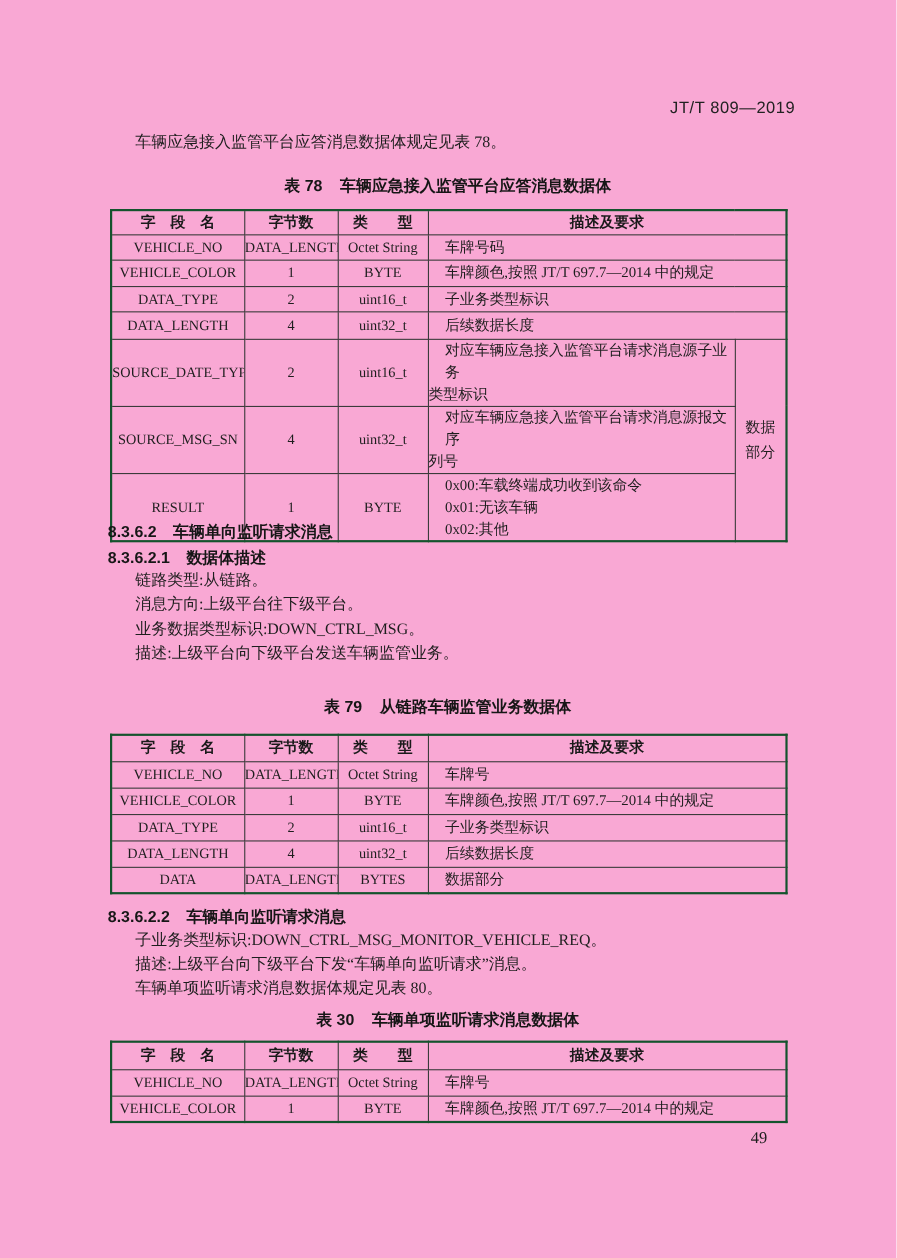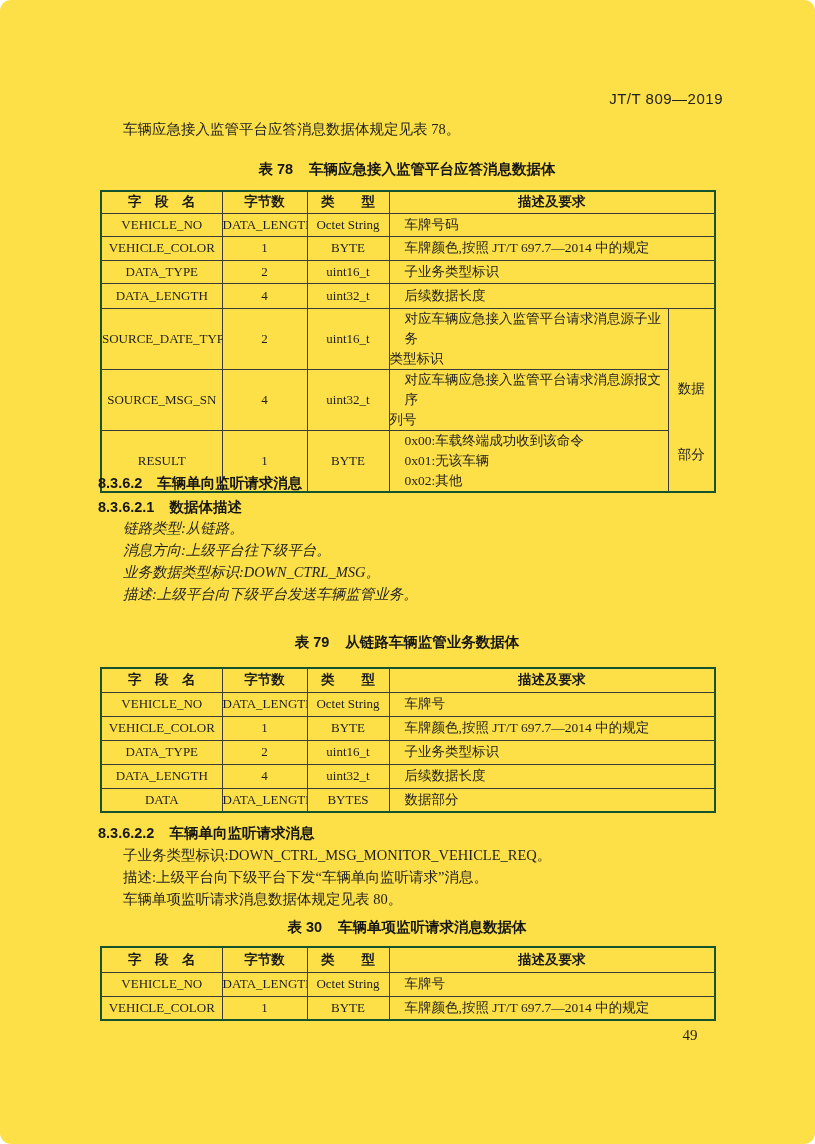--- a/index.html
+++ b/index.html
@@ -1,20 +1,19 @@
 <!DOCTYPE html>
 <html><head>
 <meta charset="utf-8">
 <style>
   html,body{margin:0;padding:0;background:#ffffff;}
   .page{
-    position:relative;width:815px;height:1144px;background:#fde047;
+    position:relative;width:815px;height:1144px;background:#f9a8d4;
     color:#1e1e1e;font-family:"Liberation Serif","DejaVu Serif",serif;
     overflow:hidden;
-    border-radius:11px;
   }
   .std-num{
     position:absolute;top:90px;right:92px;
     font-family:"Liberation Sans","DejaVu Sans",sans-serif;
     font-size:15px;letter-spacing:.5px;color:#222;
   }
   .intro{position:absolute;left:123px;top:120px;font-size:14.5px;}
   .caption{
     position:absolute;left:100px;width:614px;text-align:center;
     font-family:"Liberation Sans","DejaVu Sans",sans-serif;
@@ -26,21 +25,21 @@
   table.dtable td{border:1px solid #3b3b3b;padding:0;overflow:hidden;vertical-align:middle;}
   td.th{
     font-family:"Liberation Sans","DejaVu Sans",sans-serif;font-weight:bold;
     font-size:13.5px;text-align:center;color:#1a1a1a;
   }
   td.c{text-align:center;font-size:13px;}
   td.d{font-size:13.5px;text-align:left;padding:2px 6px 2px 4px;}
   td.d .ln{line-height:20px;}
   .ml{margin-left:15px;}
   td.g{text-align:center;font-size:13.5px;}
-  td.g div{line-height:22px;margin-top:44px;}
+  td.g div{line-height:22px;}
   .sec-heading{
     position:absolute;left:98px;
     font-family:"Liberation Sans","DejaVu Sans",sans-serif;
     font-weight:bold;font-size:14.5px;color:#161616;white-space:nowrap;
   }
   .sec-heading .sec-title{margin-left:15px;}
   .body-block{position:absolute;left:123px;font-size:14.5px;}
   .body-block div{height:22px;line-height:22px;white-space:nowrap;}
   .page-num{position:absolute;left:660px;top:1027px;width:60px;text-align:center;font-size:15px;}
   .thick-top td{border-top:2px solid #2e2e2e;}
@@ -142,21 +141,21 @@
       </table>
   </div>
 
   <div class="sec-heading" style="top:474px;">
     <span>8.3.6.2</span><span class="sec-title">车辆单向监听请求消息</span>
   </div>
   <div class="sec-heading" style="top:498px;">
     <span>8.3.6.2.1</span><span class="sec-title">数据体描述</span>
   </div>
 
-  <div class="body-block" style="top:517px;font-style:italic;">
+  <div class="body-block" style="top:517px;">
     <div>链路类型:从链路。</div>
     <div>消息方向:上级平台往下级平台。</div>
     <div>业务数据类型标识:DOWN_CTRL_MSG。</div>
     <div>描述:上级平台向下级平台发送车辆监管业务。</div>
   </div>
 
   <div class="caption" style="top:633px;">
     <span>表 79</span><span class="cap-title">从链路车辆监管业务数据体</span>
   </div>
 

